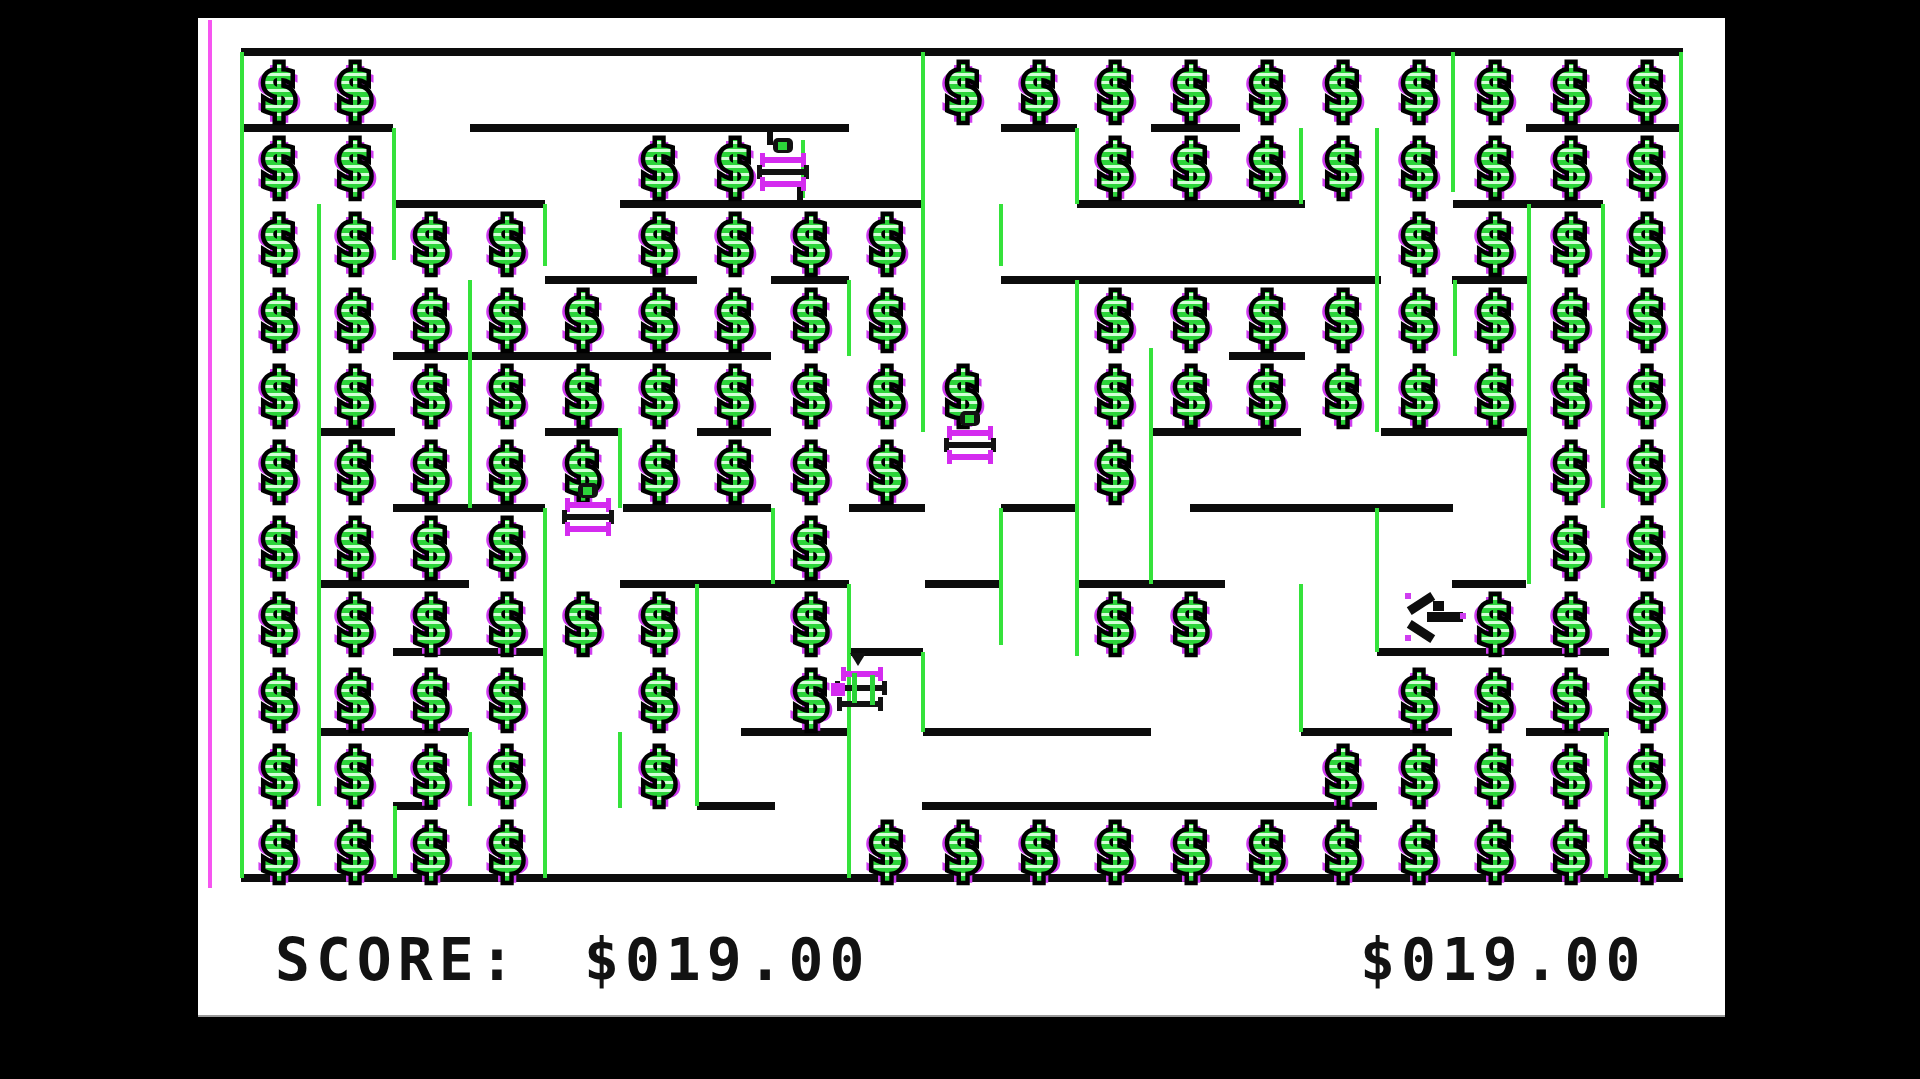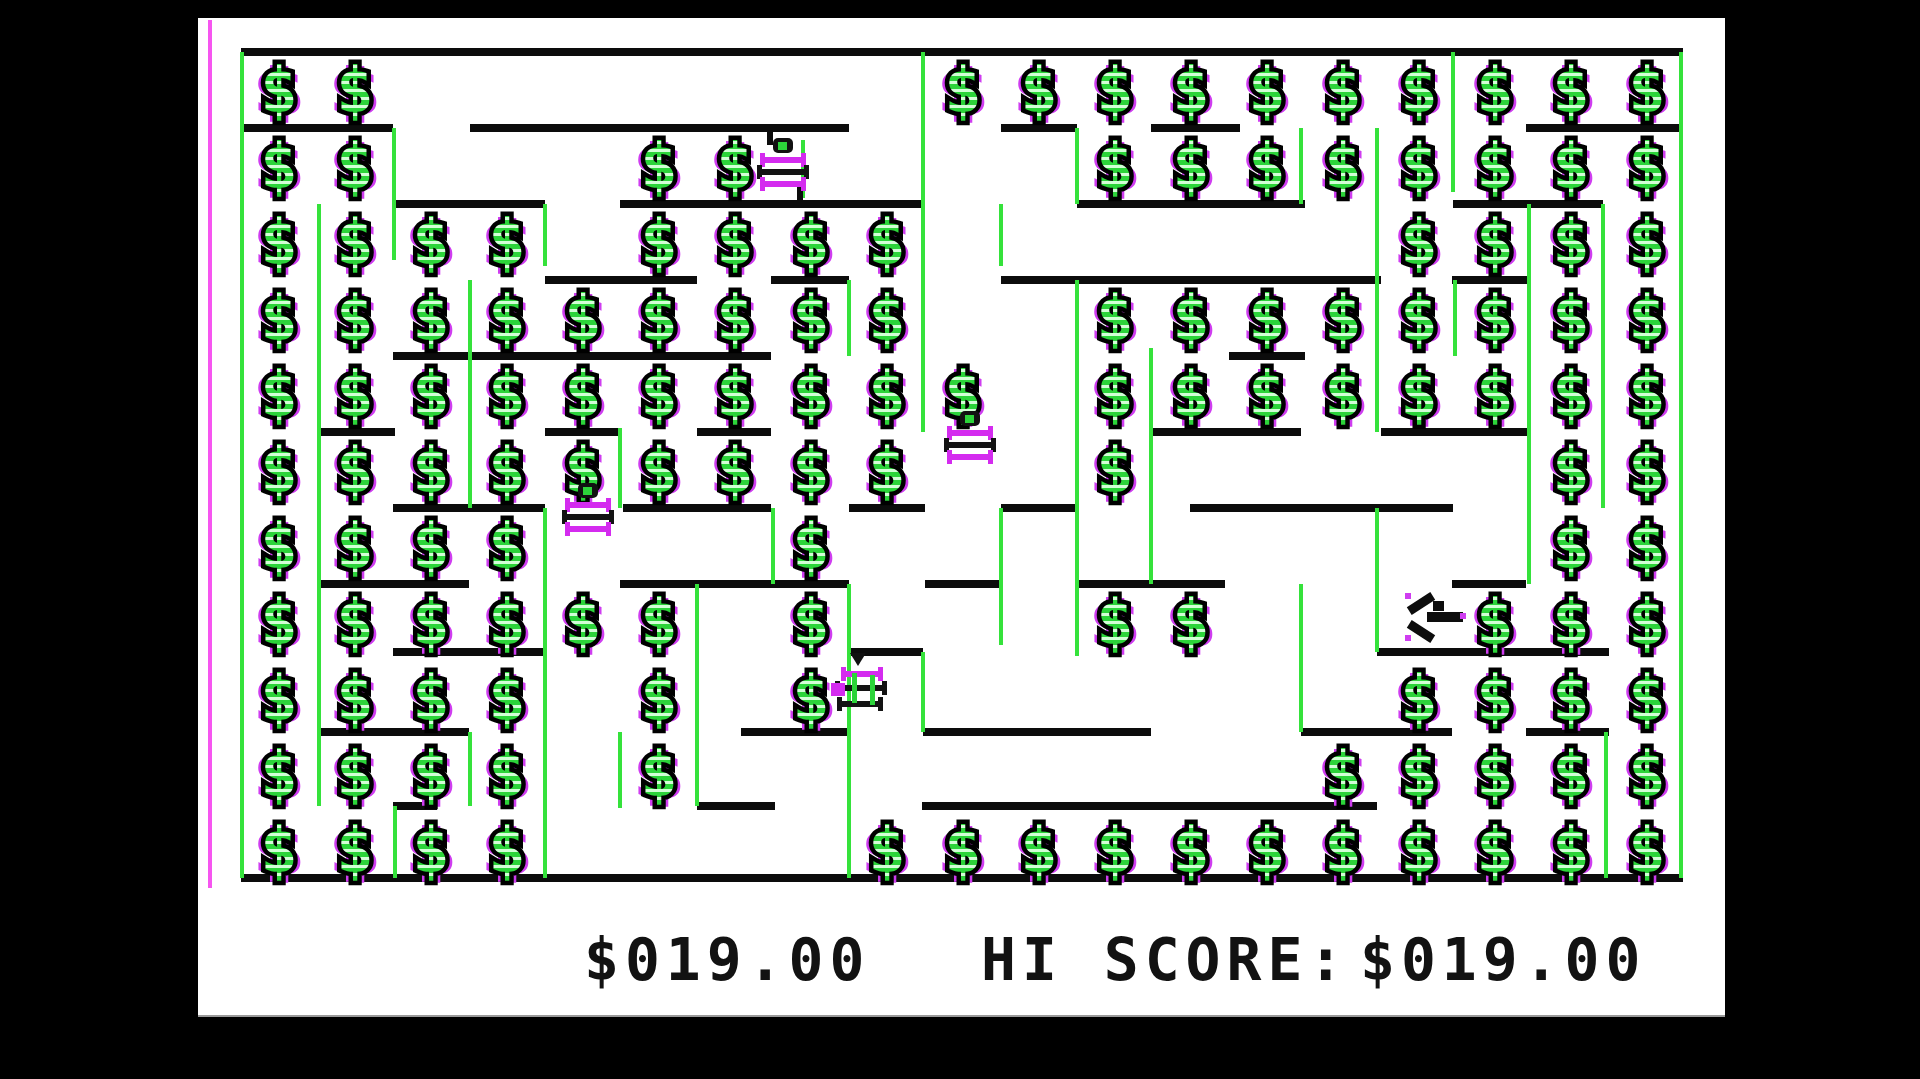--- a/index.html
+++ b/index.html
@@ -700,18 +700,18 @@
           <div class="mn" style="left:2px;top:8px;width:28px;height:9px;transform:rotate(-33deg)"></div>
           <div class="mn" style="left:2px;top:36px;width:28px;height:9px;transform:rotate(33deg)"></div>
           <div class="mn" style="left:22px;top:21px;width:36px;height:10px"></div>
           <div class="mn" style="left:28px;top:10px;width:11px;height:10px"></div>
           <div class="mn-d" style="left:0;top:2px"></div>
           <div class="mn-d" style="left:0;top:44px"></div>
           <div class="mn-d" style="left:55px;top:22px"></div>
         </div>
       </div>
     <div class="layer scorebar">
+      <span id="score-label">SCORE:</span>
       <span id="score-value">$019.00</span>
-      <span id="hiscore-label">HI SCORE:</span>
       <span id="hiscore-value">$019.00</span>
     </div>
   </div>
 </div>
 
 </body></html>

